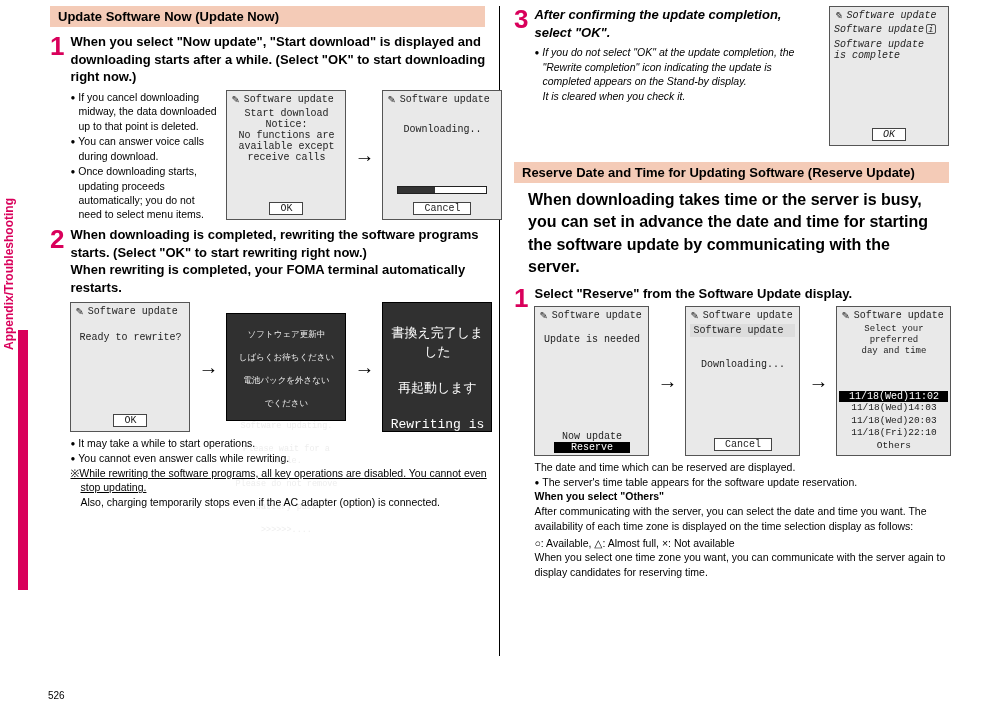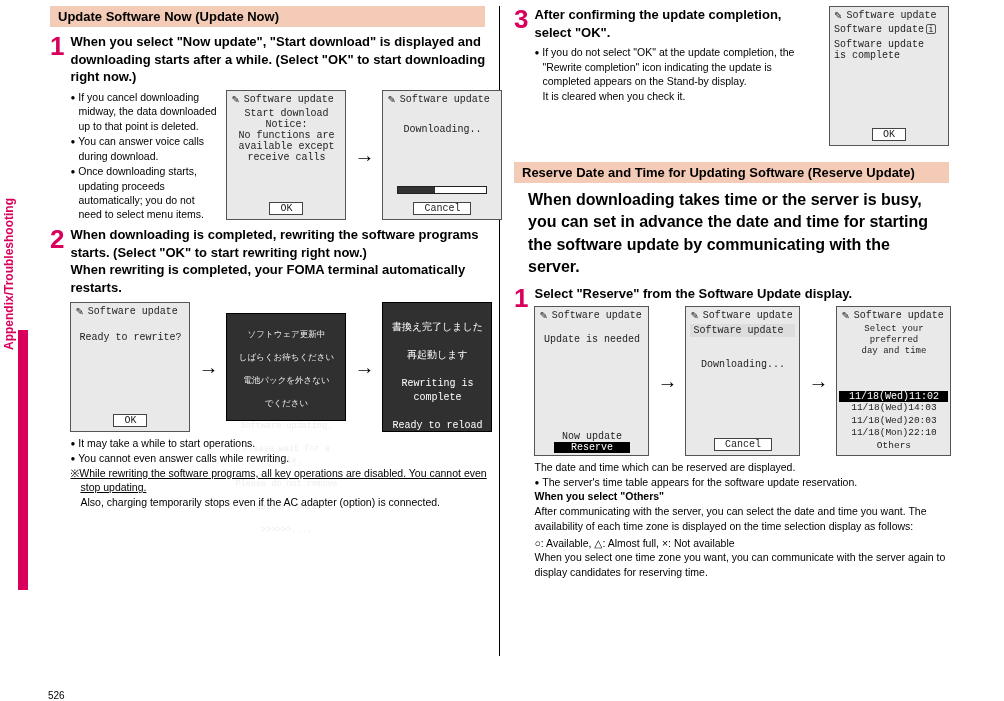--- a/index.html
+++ b/index.html
@@ -136,21 +136,21 @@
               <div>電池パックを外さない</div>
               <div>でください</div>
               <div>Software updating.</div>
               <div>Please wait for a while.</div>
               <div>Please do not remove</div>
               <div>battery pack</div>
               <div>&gt;&gt;&gt;&gt;&gt;&gt;....</div>
             </div>
           </div>
           <div class="arrow">→</div>
-          <div class="phone-screen ps-dark" style="width:110px;height:130px;font-size:10px;color:#fff;">
+          <div class="phone-screen ps-dark" style="width:110px;height:130px;font-size:13px;color:#fff;">
             <div class="ps-body ps-center" style="line-height:1.4;padding-top:2px;">
               <div>書換え完了しました</div>
               <div>再起動します</div>
               <div>Rewriting is complete</div>
               <div>Ready to reload</div>
             </div>
           </div>
         </div>
 
         <div class="note-block">
@@ -162,21 +162,21 @@
       </div>
     </div>
   </div>
 
   <div class="col-divider"></div>
 
   <div class="column">
 
     <div class="step">
       <div class="step-num">3</div>
-      <div class="step-body" style="display:flex;gap:8px;">
+      <div class="step-body" style="display:flex;gap:8px;font-style:italic;">
         <div style="flex:1;">
           <div class="step-title">After confirming the update completion, select "OK".</div>
           <div class="note-block">
             <div class="bl" style="white-space:pre-line;">If you do not select "OK" at the update completion, the "Rewrite completion" icon indicating the update is completed appears on the Stand-by display.
 It is cleared when you check it.</div>
           </div>
         </div>
         <div class="phone-screen" style="width:120px;height:140px;flex-shrink:0;">
           <div class="ps-title">
               <span class="pen">✎</span>
@@ -226,21 +226,21 @@
             <div class="ps-title">
                 <span class="pen">✎</span>
                 <span>Software update</span>
               </div>
             <div class="ps-body ps-center" style="white-space:pre-line;font-size:9px;line-height:1.2;">Select your preferred
 day and time</div>
             <div class="highlight-row">11/18(Wed)11:02</div>
             <div style="font-family:'Courier New',monospace;font-size:9.5px;text-align:center;line-height:1.35;">
               <div>11/18(Wed)14:03</div>
               <div>11/18(Wed)20:03</div>
-              <div>11/18(Mon)22:10</div>
+              <div>11/18(Fri)22:10</div>
               <div>Others</div>
             </div>
           </div>
         </div>
 
         <div class="small-after">
           <div>The date and time which can be reserved are displayed.</div>
           <div class="bl">The server's time table appears for the software update reservation.</div>
           <div class="bold">When you select "Others"</div>
           <div>After communicating with the server, you can select the date and time you want. The availability of each time zone is displayed on the time selection display as follows:</div>

